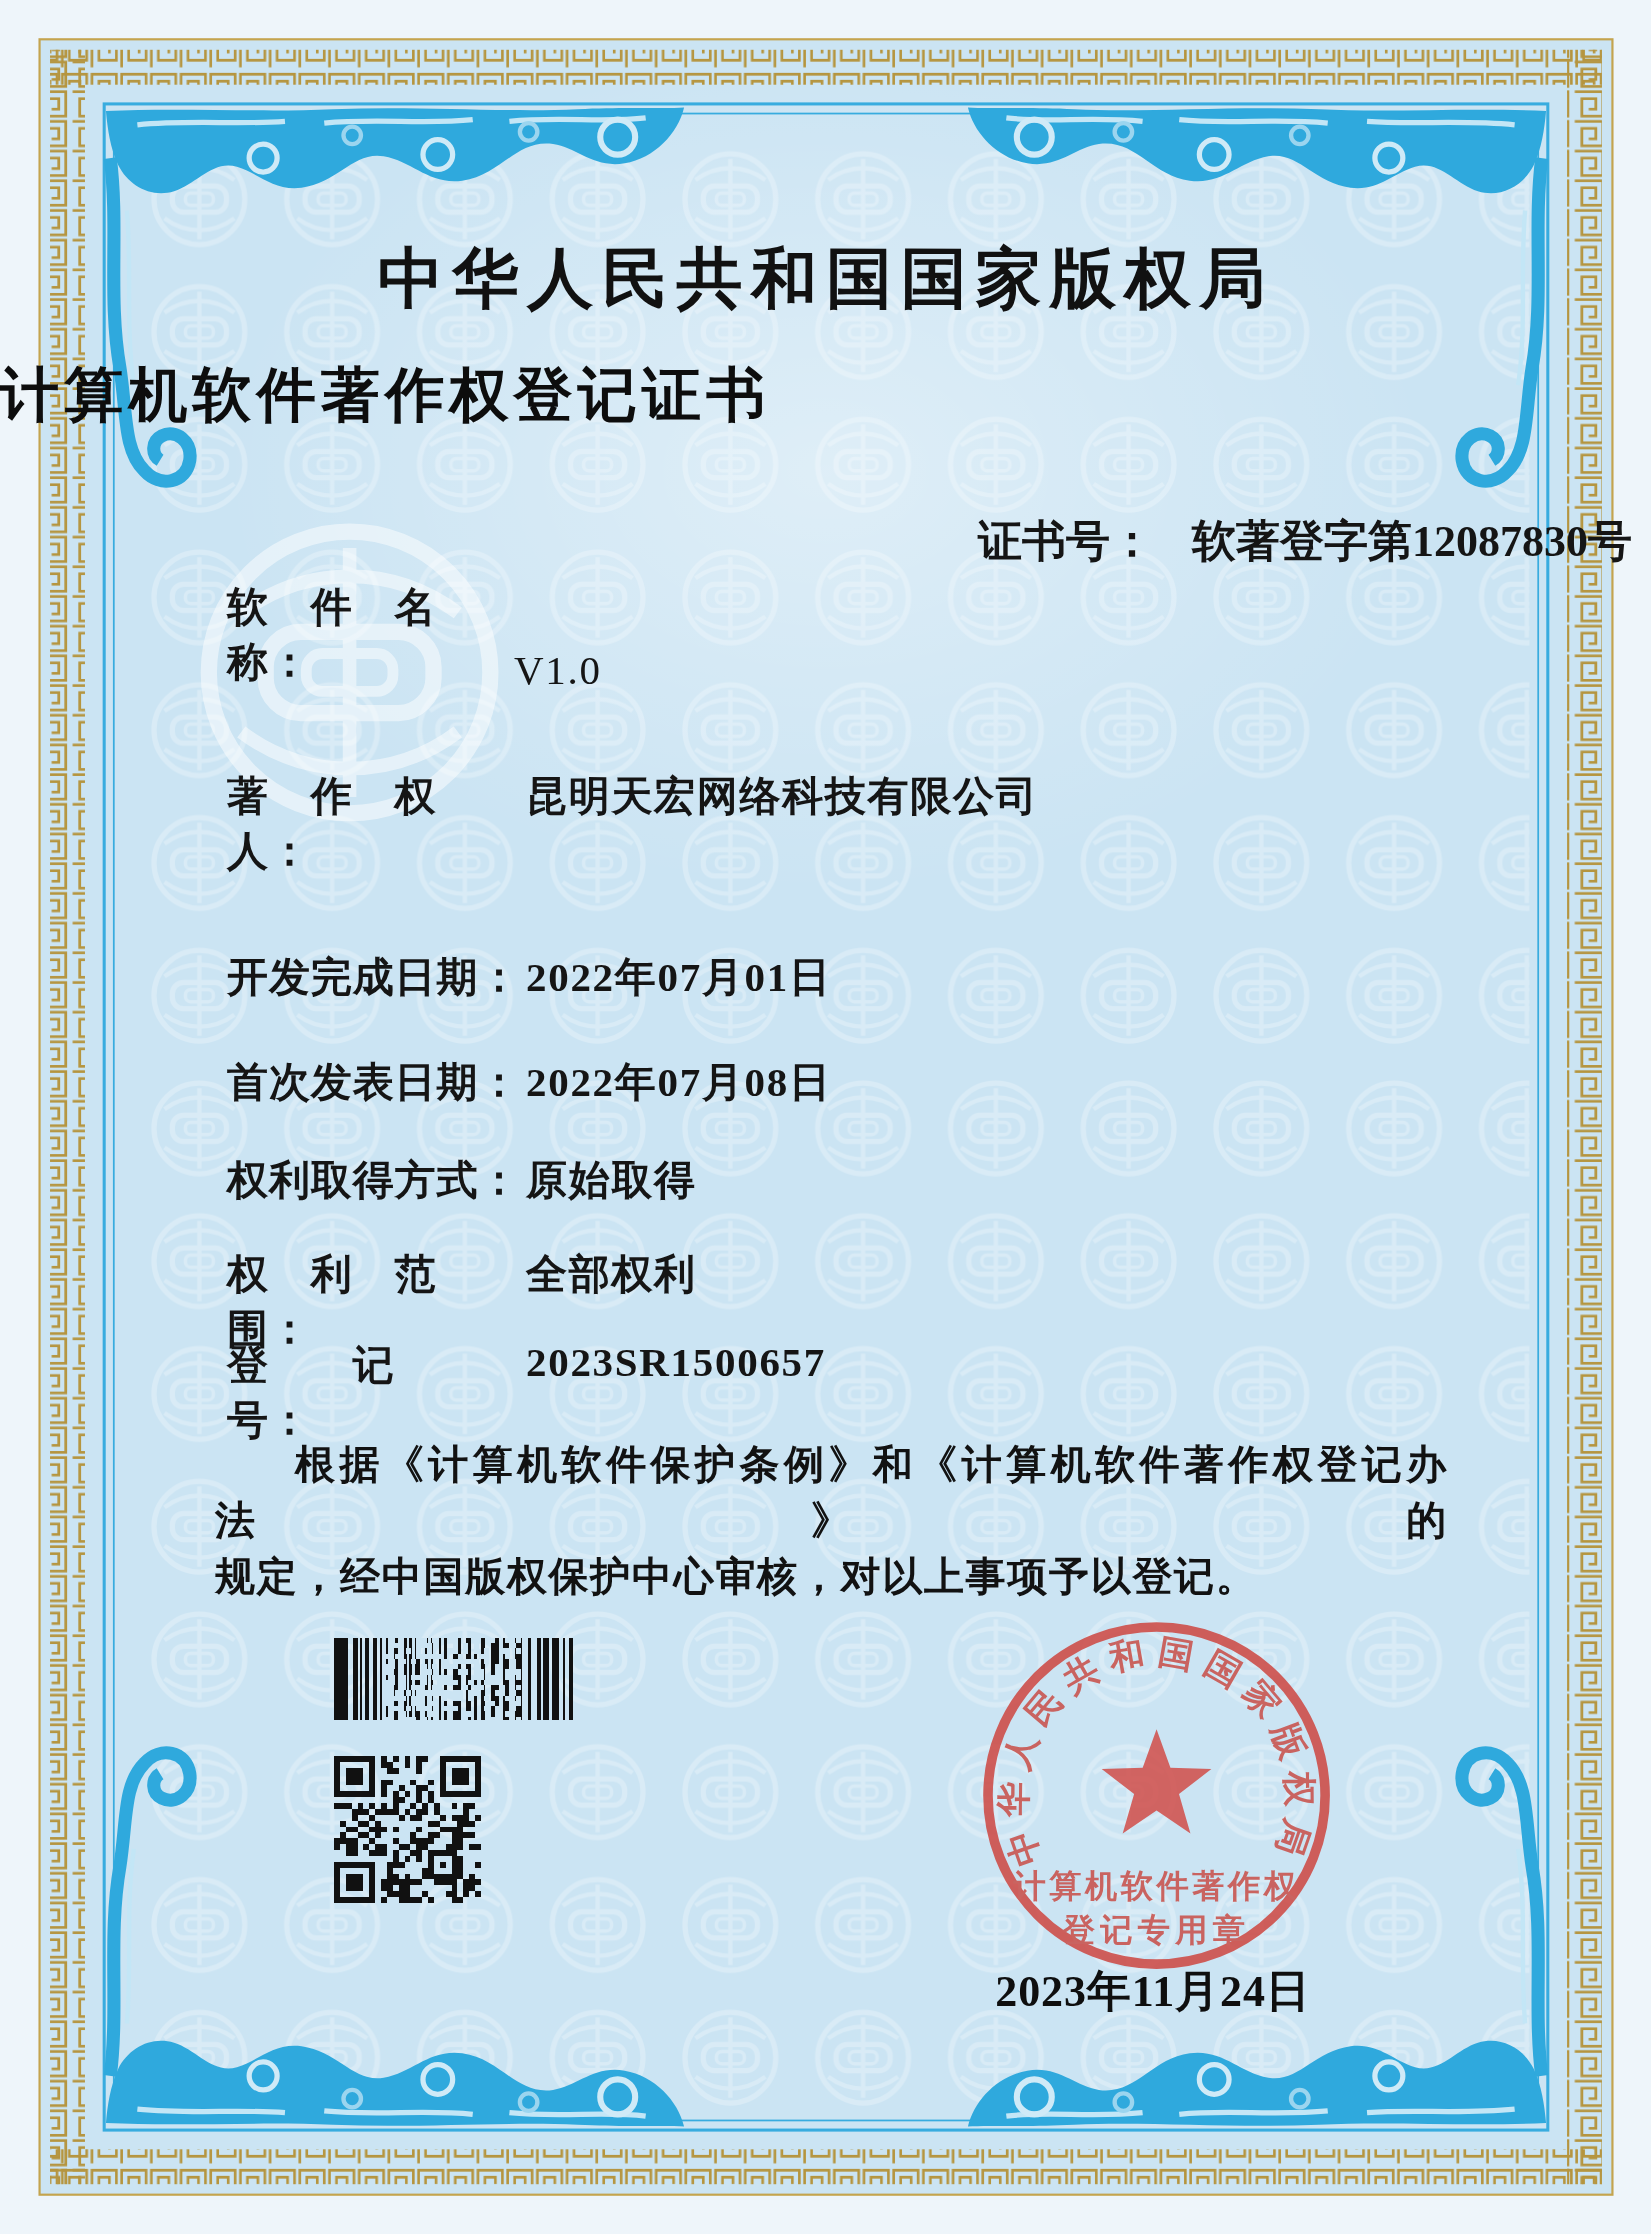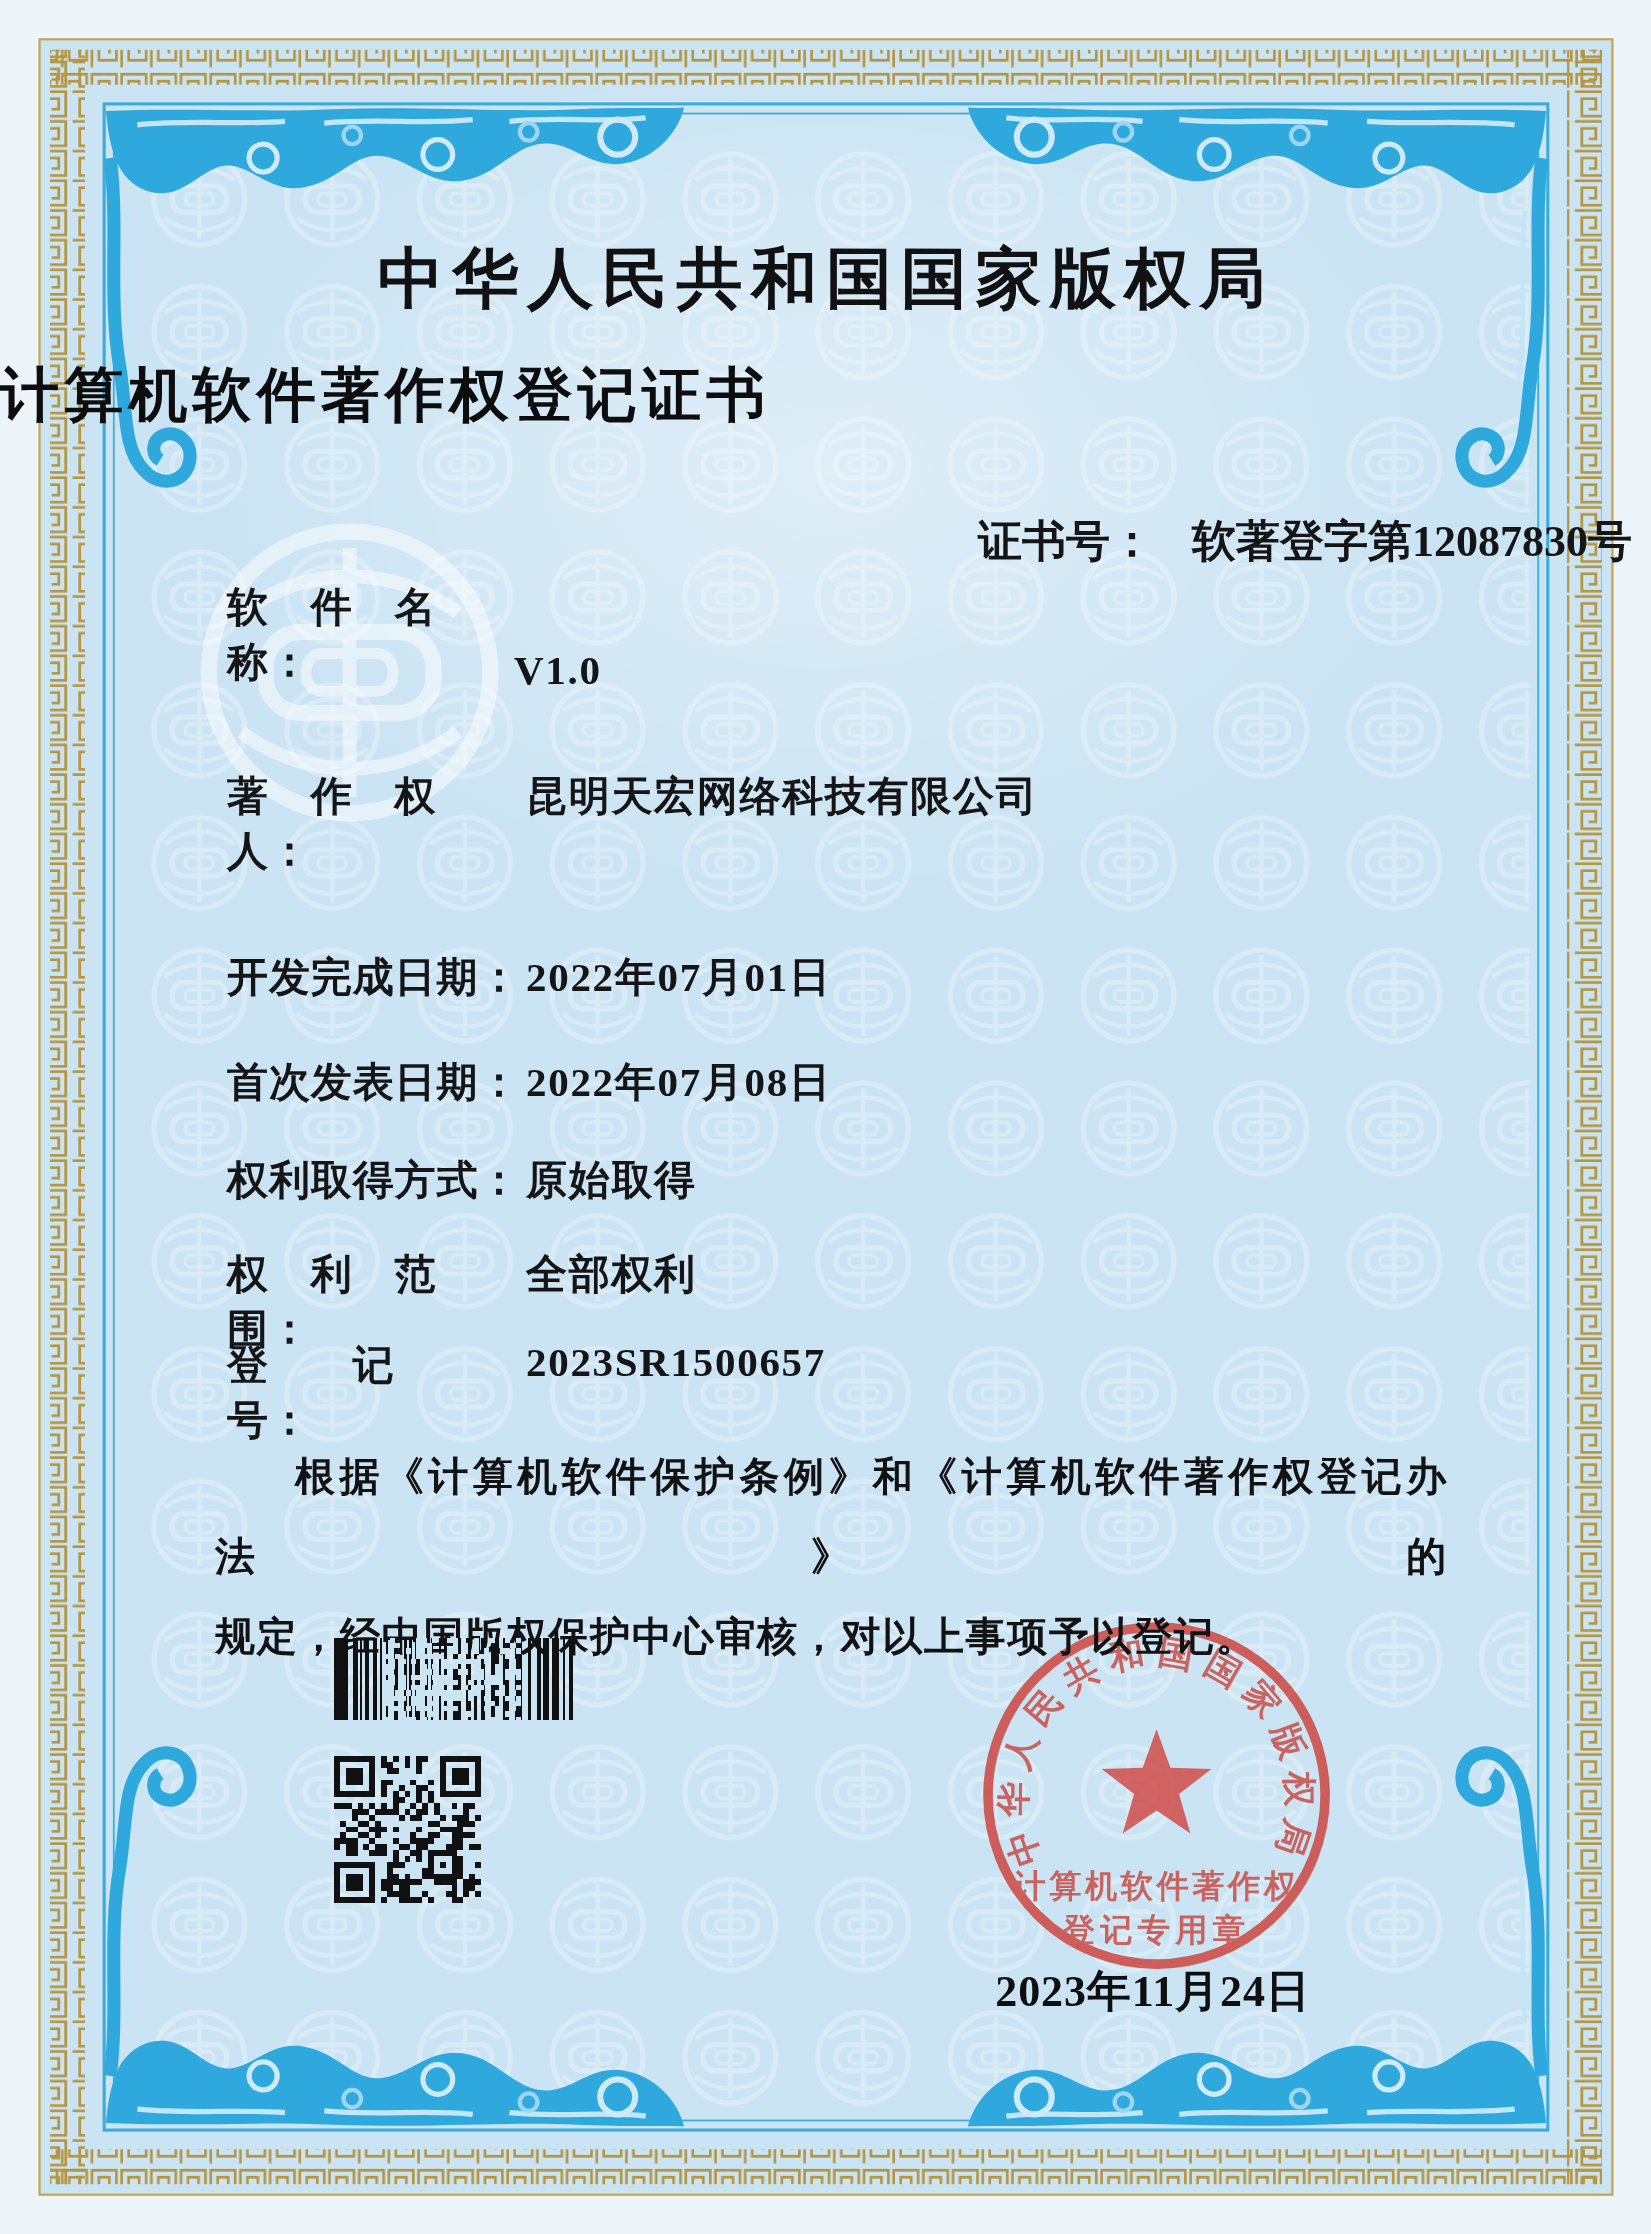--- a/index.html
+++ b/index.html
@@ -29,24 +29,24 @@
     font-size:59px;font-weight:700;letter-spacing:5.2px;color:#0d0d0d;
   }
   .cert-line{
     top:512px;left:978px;
     font-size:44px;font-weight:700;display:flex;
   }
   .cert-line .lab{margin-right:38px;}
   .frow{position:absolute;left:215px;display:flex;z-index:3;}
   .flabel{width:299px;flex:none;font-size:41px;font-weight:700;letter-spacing:0.9px;margin-left:12px;}
   .fvalue{flex:none;font-size:41px;font-weight:700;letter-spacing:1.7px;}
-  .fvalue2{position:absolute;left:514px;z-index:3;font-size:41px;font-weight:700;letter-spacing:1.7px;}
+  .fvalue2{position:absolute;left:514px;z-index:3;font-size:41px;font-weight:400;letter-spacing:1.7px;}
   .statement{
     position:absolute;left:215px;top:1437px;width:1233px;z-index:3;
-    font-size:40px;font-weight:700;letter-spacing:1.7px;line-height:80px;color:#121212;
+    font-size:40px;font-weight:700;letter-spacing:1.7px;line-height:56px;color:#121212;
   }
   .statement .l1{text-indent:80px;text-align:justify;text-align-last:justify;}
   .statement .l2{text-align:left;}
   .issue-date{
     position:absolute;left:987px;top:1962px;width:332px;z-index:3;
     text-align:center;font-size:44px;font-weight:700;letter-spacing:0.9px;color:#0f0f0f;
   }
   #barcode{position:absolute;left:334px;top:1638px;z-index:3;}
   #qrcode{position:absolute;left:334px;top:1756px;z-index:3;}
 </style>

